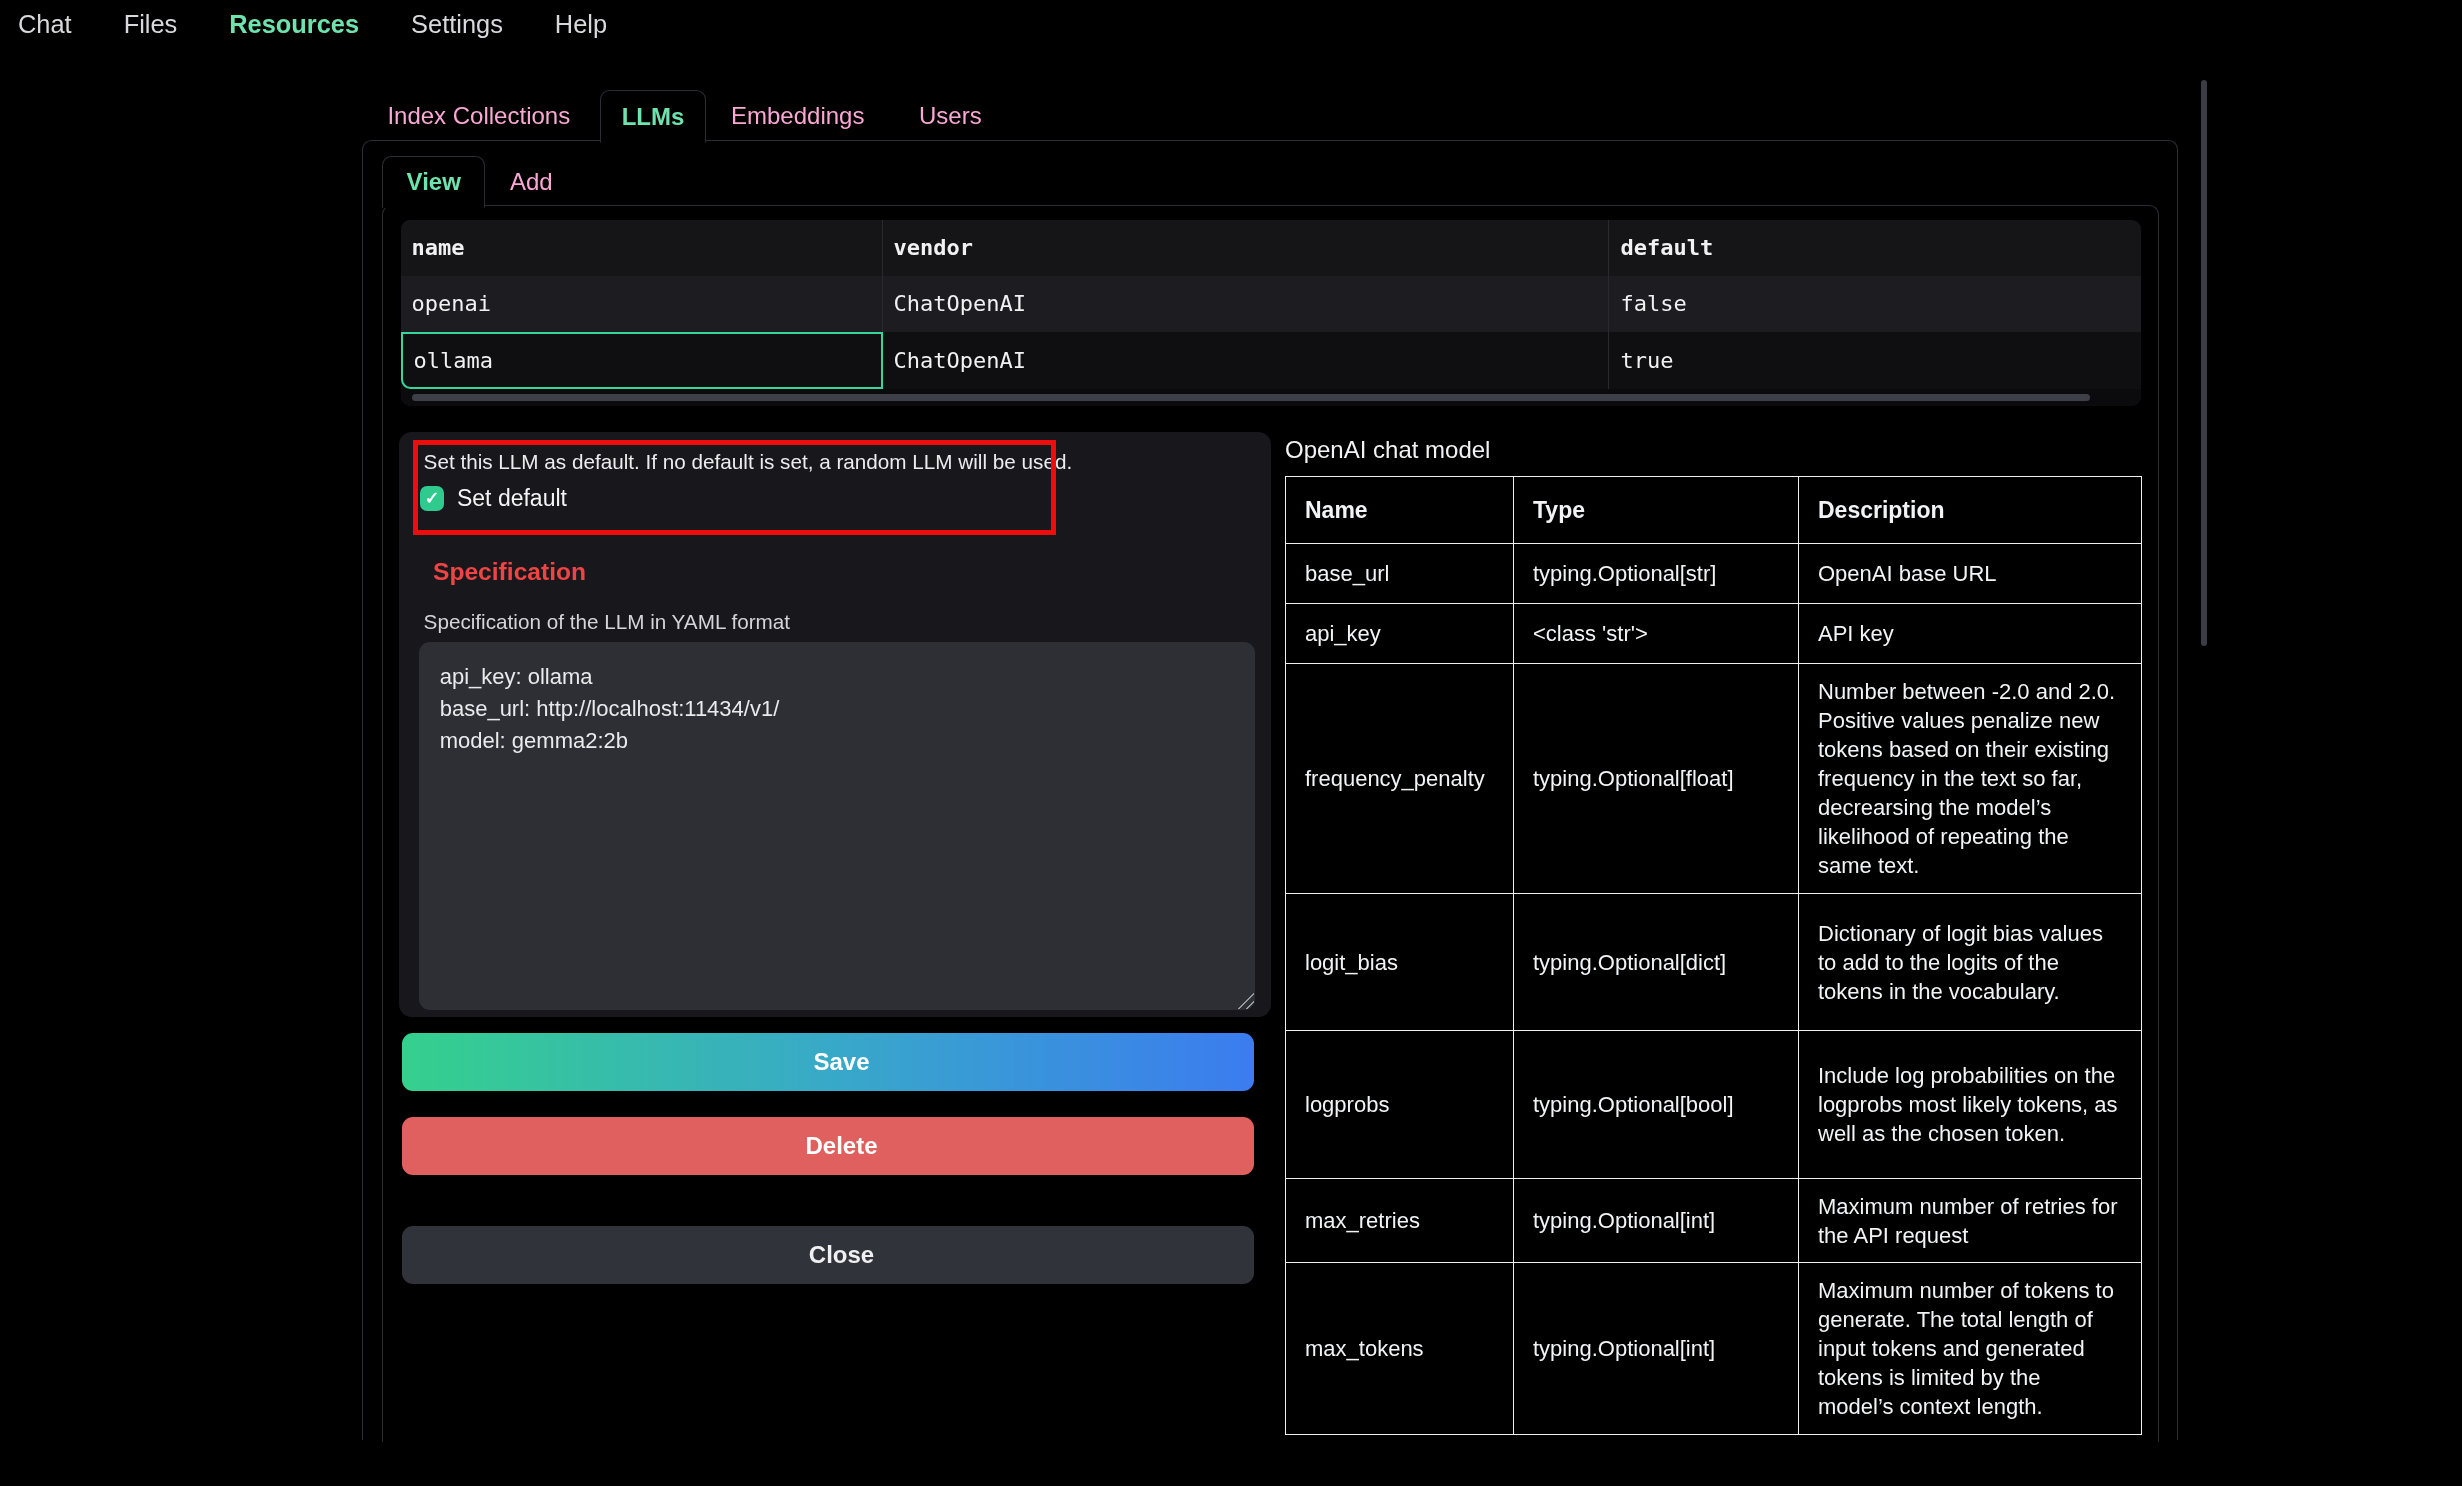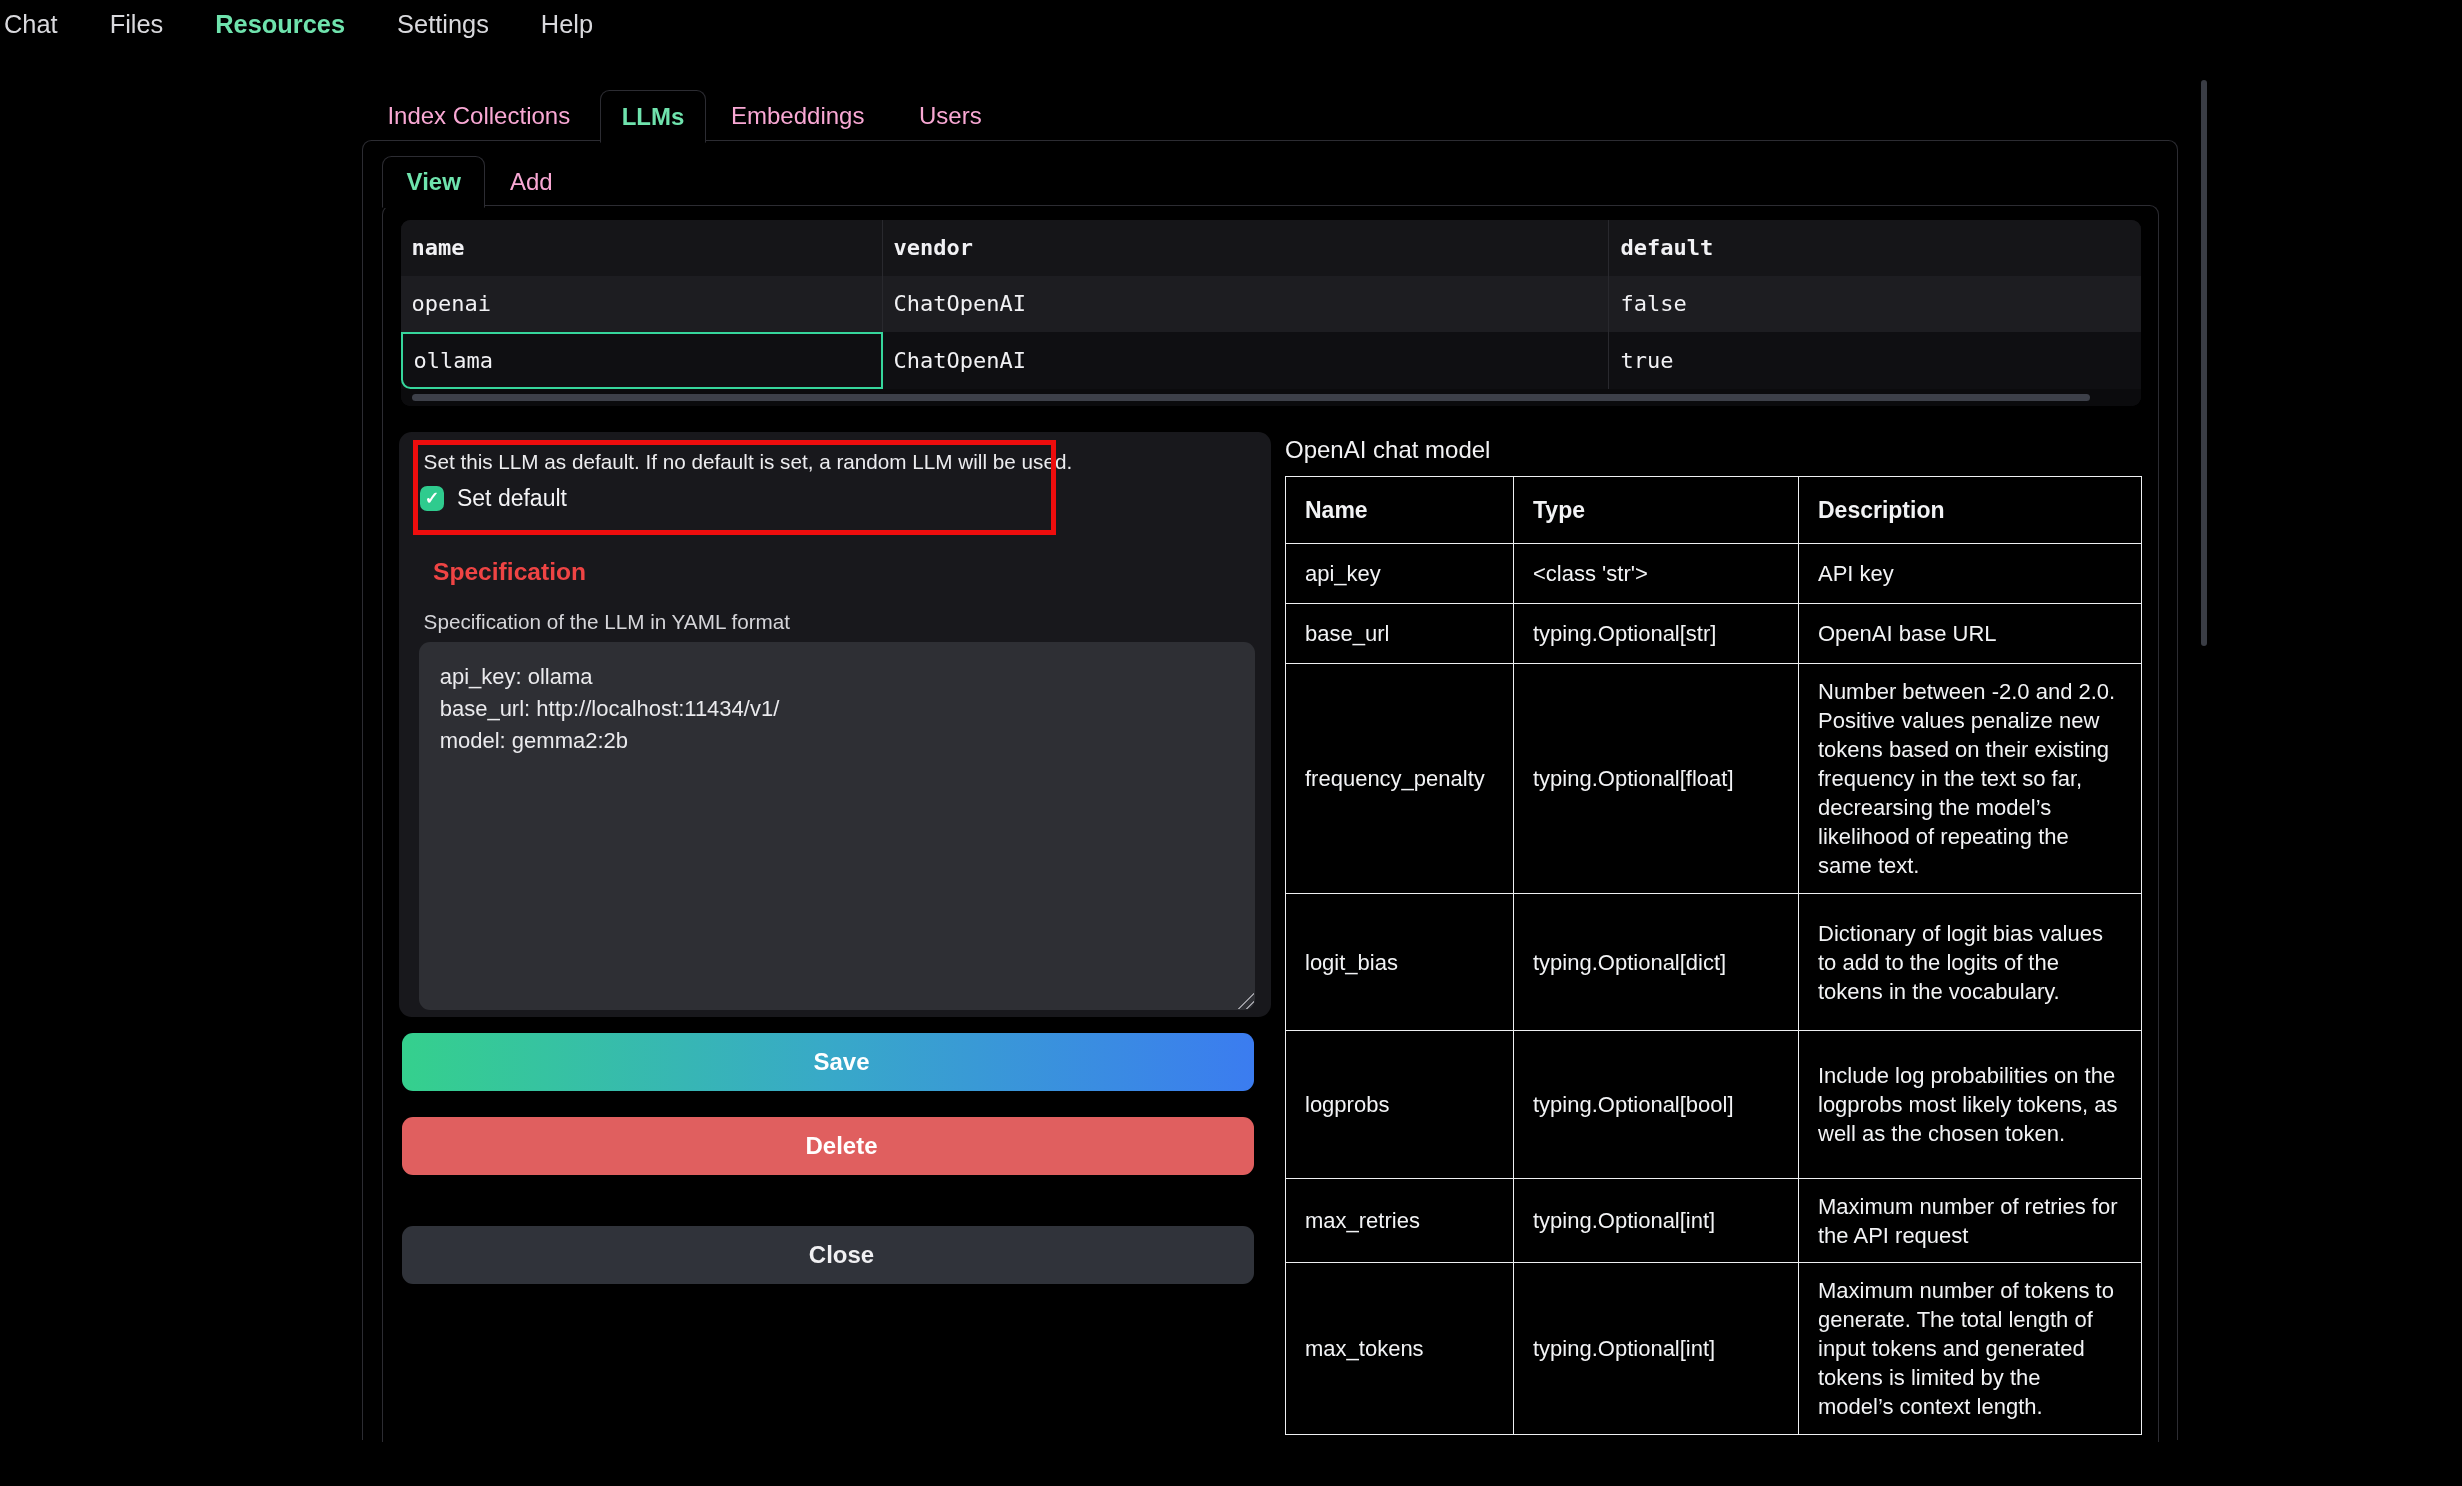--- a/index.html
+++ b/index.html
@@ -2,21 +2,21 @@
 <html style="font-size:12.7px"><head>
 <meta charset="utf-8">
 <style>
   * { margin:0; padding:0; box-sizing:border-box; }
   html,body { width:2462px; height:1487px; background:#000; overflow:hidden;
               font-family:"Liberation Sans", sans-serif; }
   .root { position:relative; width:2462px; height:1487px; background:#000; }
 
   
   .nav { position:absolute; top:0; left:0; height:49px; display:flex; align-items:center;
-         padding-left:4px; gap:52px; }
+         padding-left:18px; gap:52px; }
   .nav-item { font-size:25.4px; color:#d9d9dd; cursor:default; }
   .nav-item.active { color:#6fe3ad; font-weight:700; }
 
   
   .page-scrollbar { position:absolute; left:2201px; top:80px; width:5.6px; height:566px;
                     background:#3a3d45; border-radius:3.2px; }
 
   
   .outer-tabs { position:absolute; left:362px; top:90px; height:52px; width:1816px; }
   .tab-label { position:absolute; top:0; height:52px; display:flex; align-items:center;
@@ -169,28 +169,28 @@
               <col class="w-type">
               <col class="w-desc">
             </colgroup>
           <tbody>
               <tr>
             <th>Name</th>
             <th>Type</th>
             <th>Description</th>
           </tr>
           <tr style="height:60px;">
+            <td>base_url</td>
+            <td>typing.Optional[str]</td>
+            <td>OpenAI base URL</td>
+          </tr>
+          <tr style="height:60px;">
             <td>api_key</td>
             <td>&lt;class 'str'&gt;</td>
             <td>API key</td>
-          </tr>
-          <tr style="height:60px;">
-            <td>base_url</td>
-            <td>typing.Optional[str]</td>
-            <td>OpenAI base URL</td>
           </tr>
           <tr style="height:230px;">
             <td>frequency_penalty</td>
             <td>typing.Optional[float]</td>
             <td>Number between -2.0 and 2.0. Positive values penalize new tokens based on their existing frequency in the text so far, decrearsing the model’s likelihood of repeating the same text.</td>
           </tr>
           <tr style="height:137px;">
             <td>logit_bias</td>
             <td>typing.Optional[dict]</td>
             <td>Dictionary of logit bias values to add to the logits of the tokens in the vocabulary.</td>

